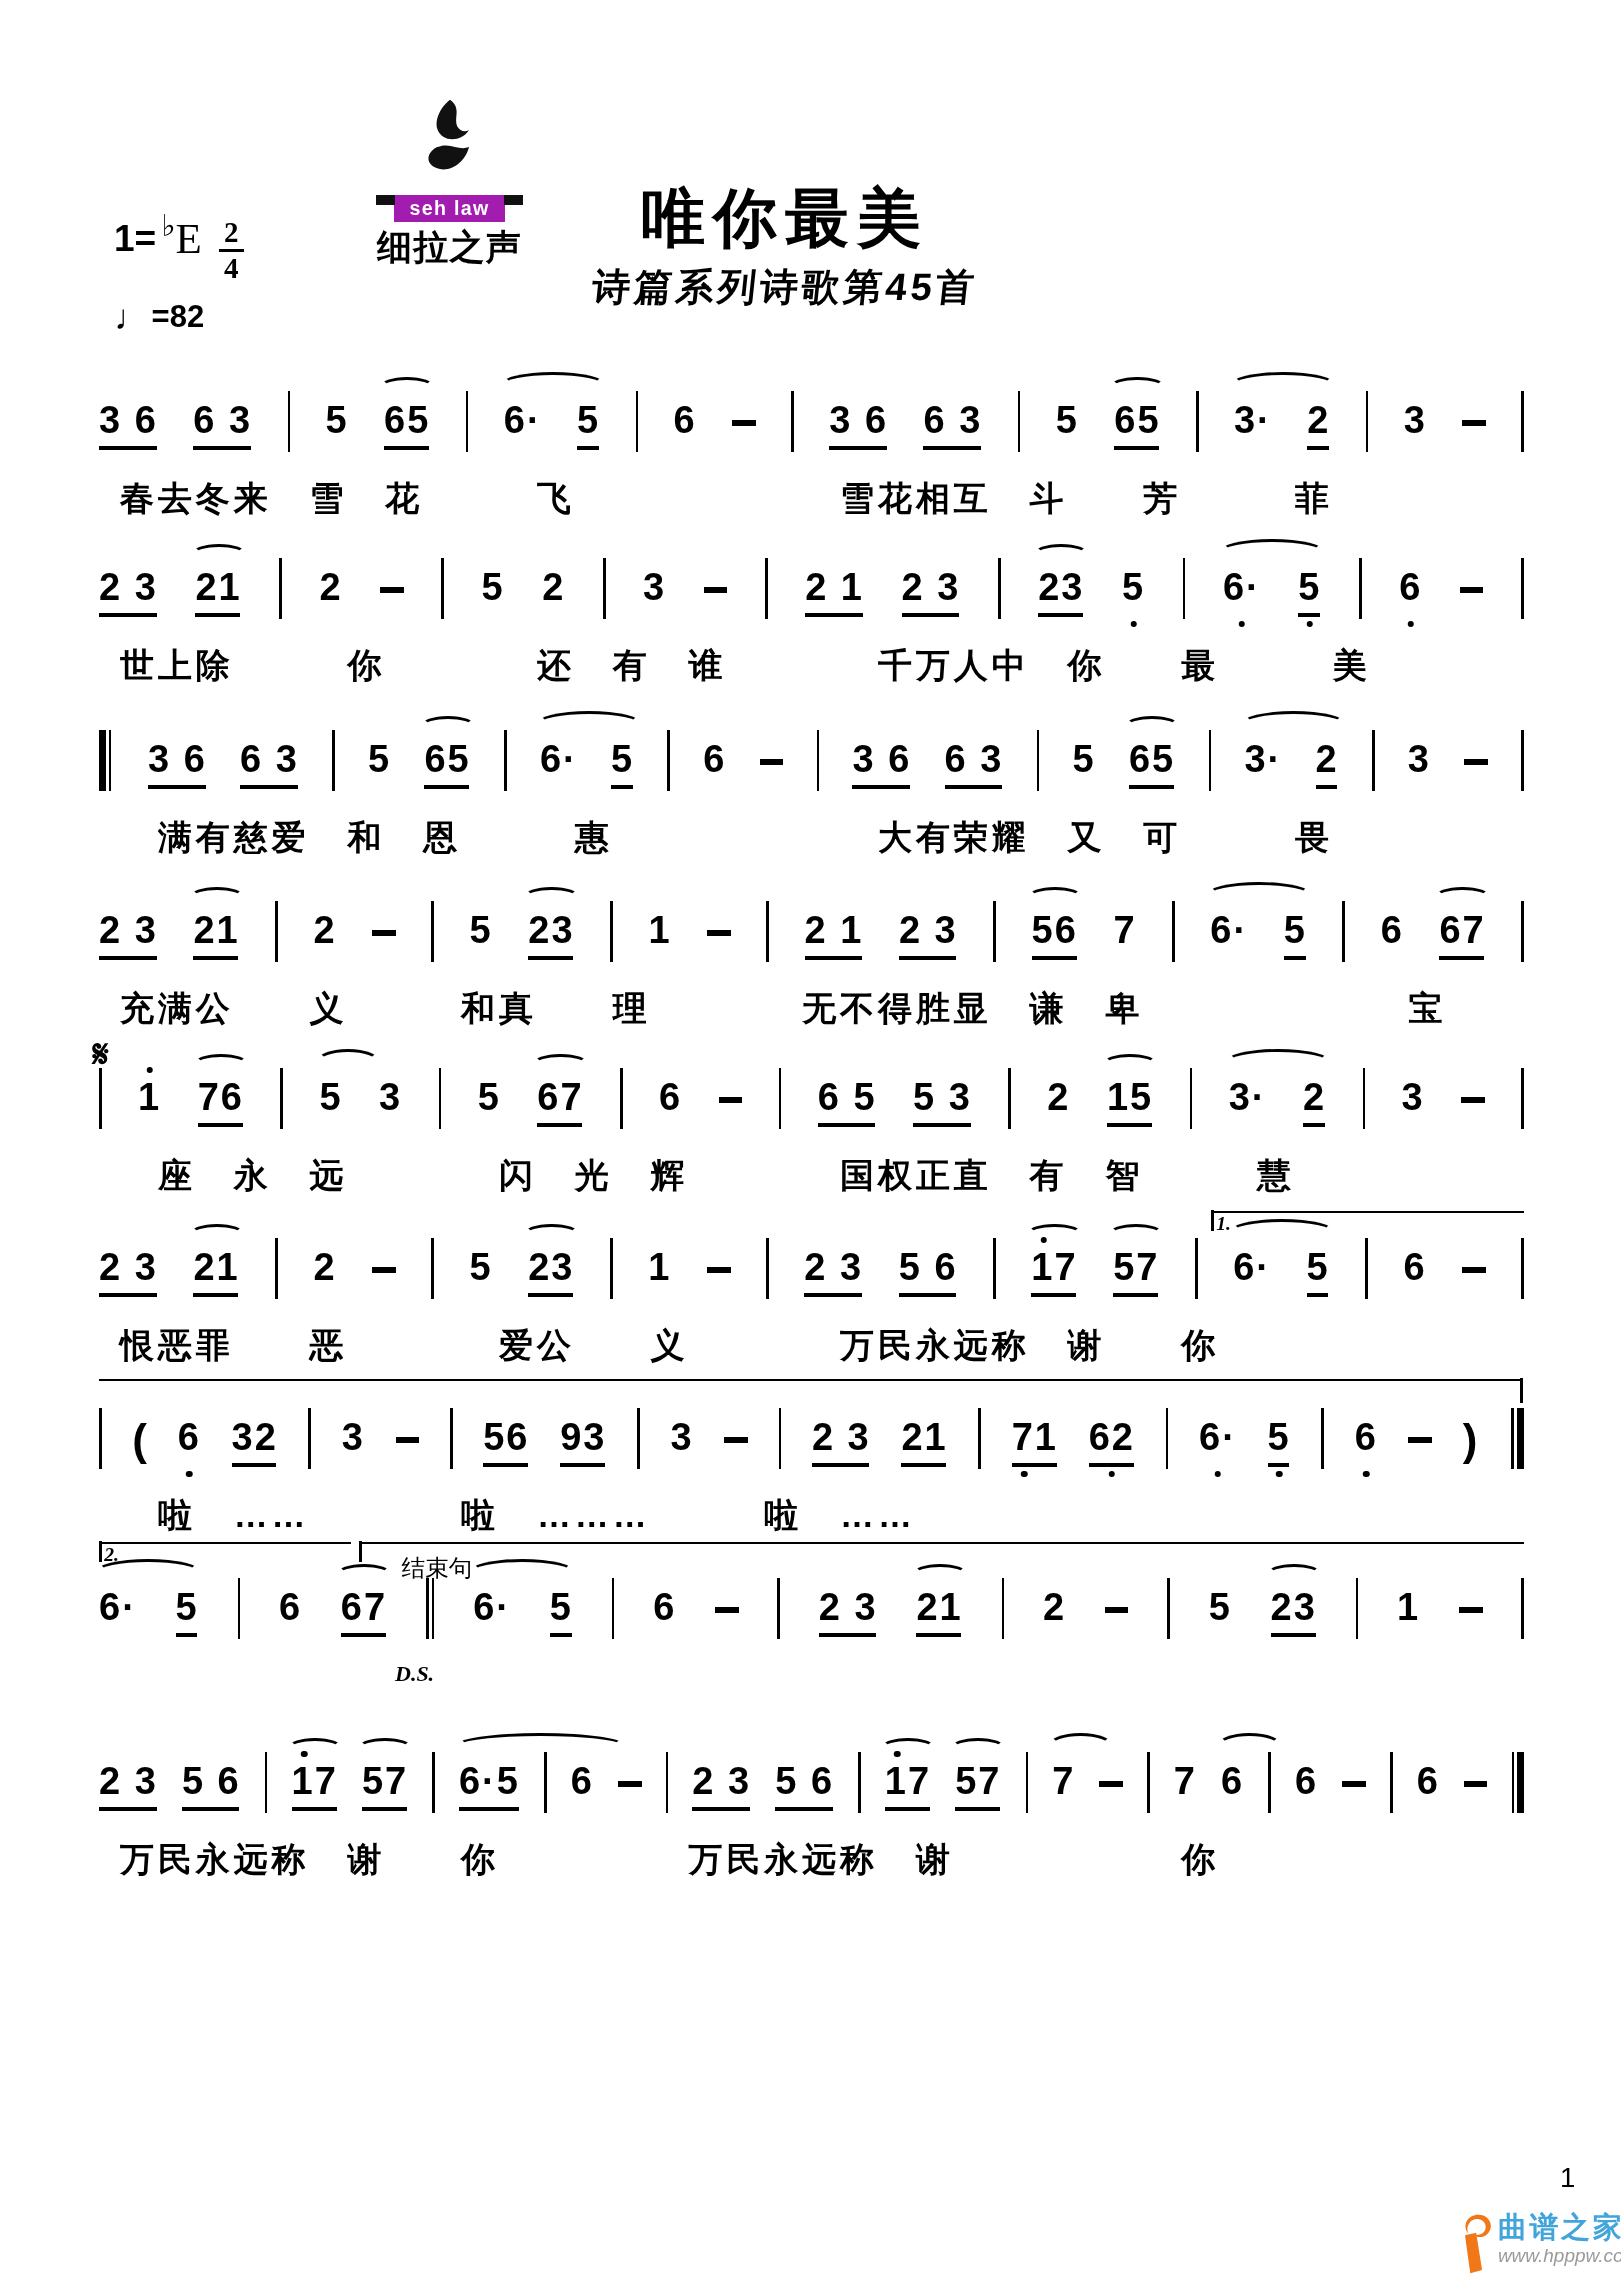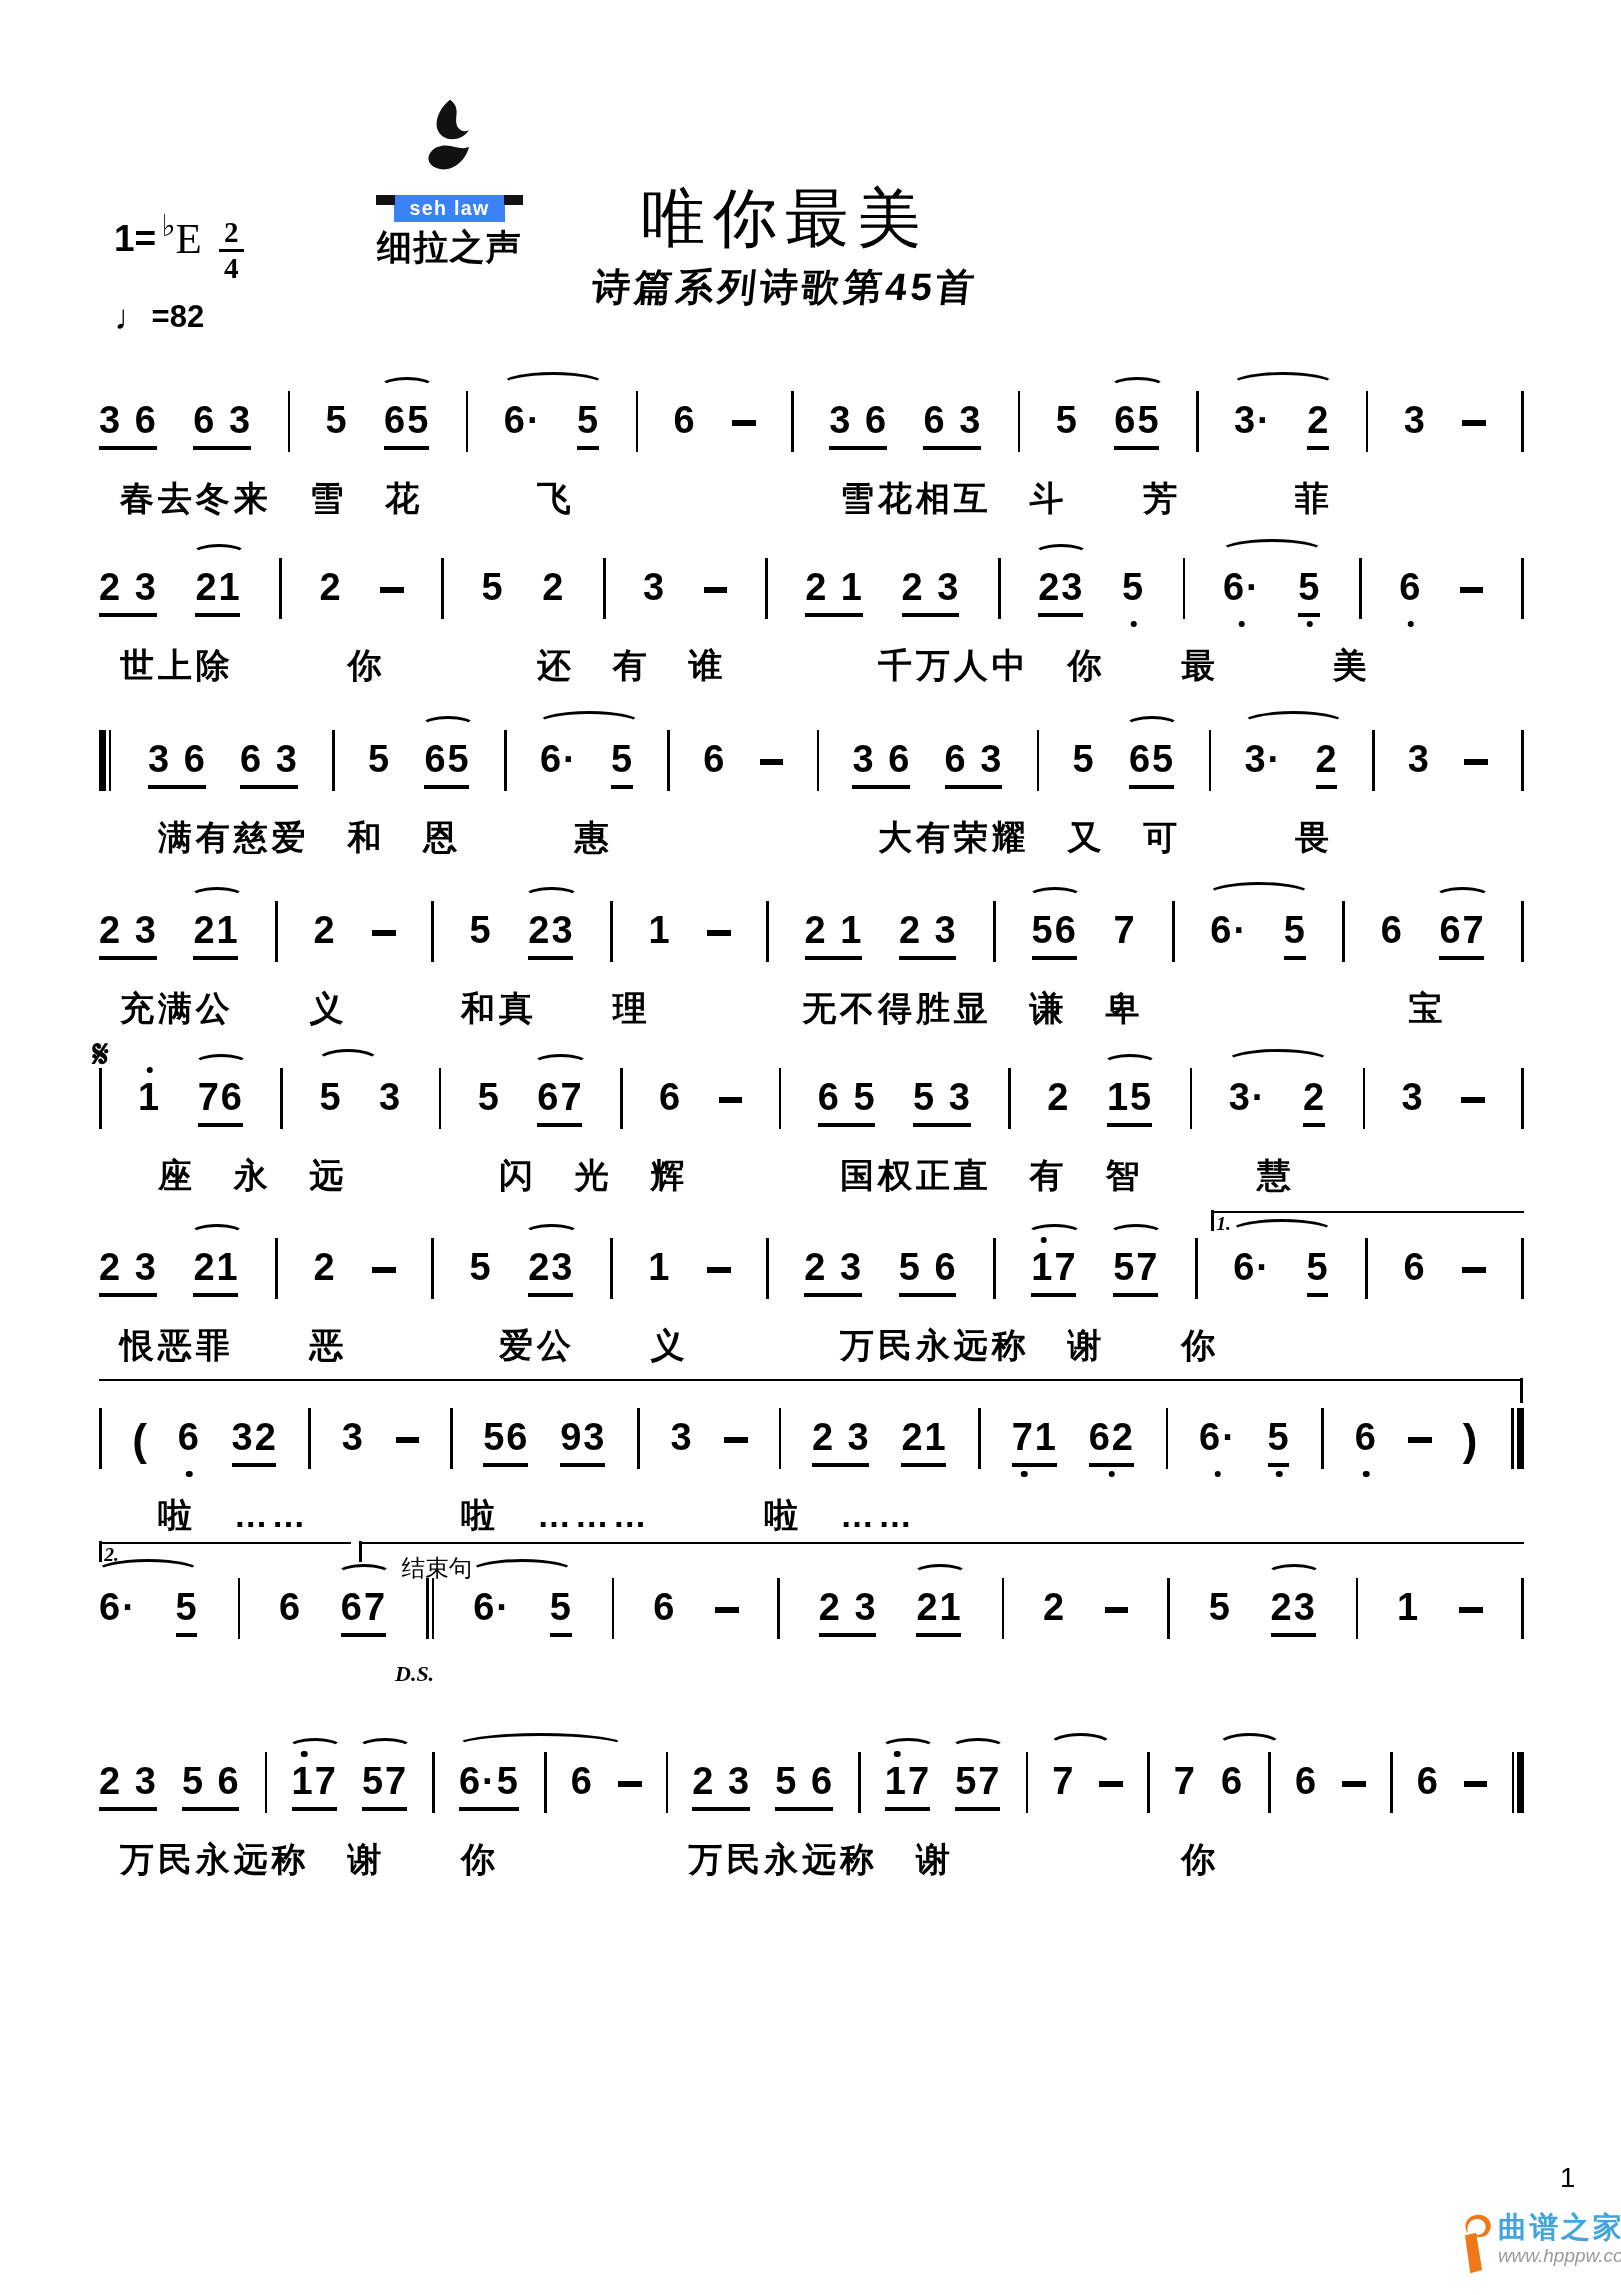--- a/index.html
+++ b/index.html
@@ -14,29 +14,29 @@
   .kE{font-family:"Liberation Serif",serif;font-size:43px;font-weight:400;line-height:46px;}
   .frac{display:inline-flex;flex-direction:column;align-items:center;margin-left:17px;
         font-family:"Liberation Serif",serif;font-weight:700;font-size:29px;line-height:33px;}
   .frac b{border-bottom:3.3px solid #000;padding:0 5.2px;}
   .frac i{font-style:normal;}
   .temporow{margin-top:11.8px;font-weight:700;font-size:31px;display:flex;align-items:center;}
   .qnote{font-size:35px;margin-right:2.6px;}
 
   .logo{position:absolute;left:361px;top:97px;width:177px;text-align:center;}
   .logo svg{display:block;margin:0 auto;fill:#111;}
-  .banner{display:inline-block;background:#3b82f6;color:#fff;font-weight:700;font-size:19.6px;
+  .banner{display:inline-block;background:#a21caf;color:#fff;font-weight:700;font-size:19.6px;
           padding:2px 15.7px;position:relative;letter-spacing:1.3px;}
   .banner::before,.banner::after{content:"";position:absolute;top:0;width:19.6px;height:9.8px;background:#111;}
   .banner::before{left:-18.3px;}
   .banner::after{right:-18.3px;}
   .logoname{font-size:35px;font-weight:900;margin-top:2px;letter-spacing:1.3px;}
 
   .title{position:absolute;left:517px;top:175px;width:536px;text-align:center;
-         font-size:64px;font-weight:400;letter-spacing:7.9px;}
+         font-size:64px;font-weight:700;letter-spacing:7.9px;}
   .subtitle{position:absolute;left:517px;top:262px;width:536px;text-align:center;
             font-size:38px;font-weight:700;letter-spacing:3.9px;transform:skewX(-6deg);}
   .credits{position:absolute;left:1272px;top:260px;font-size:30px;line-height:50px;letter-spacing:2px;}
 
   
   .mline{position:absolute;left:99px;width:1425px;height:128px;}
   .noterow{display:flex;justify-content:space-between;align-items:flex-start;position:relative;}
   .note{position:relative;height:48px;font-weight:700;font-size:38px;line-height:43px;}
   .note em{font-style:normal;letter-spacing:2px;}
   .note.u::after{content:"";position:absolute;left:0;right:1.3px;bottom:-2.6px;height:3.3px;background:#000;}

